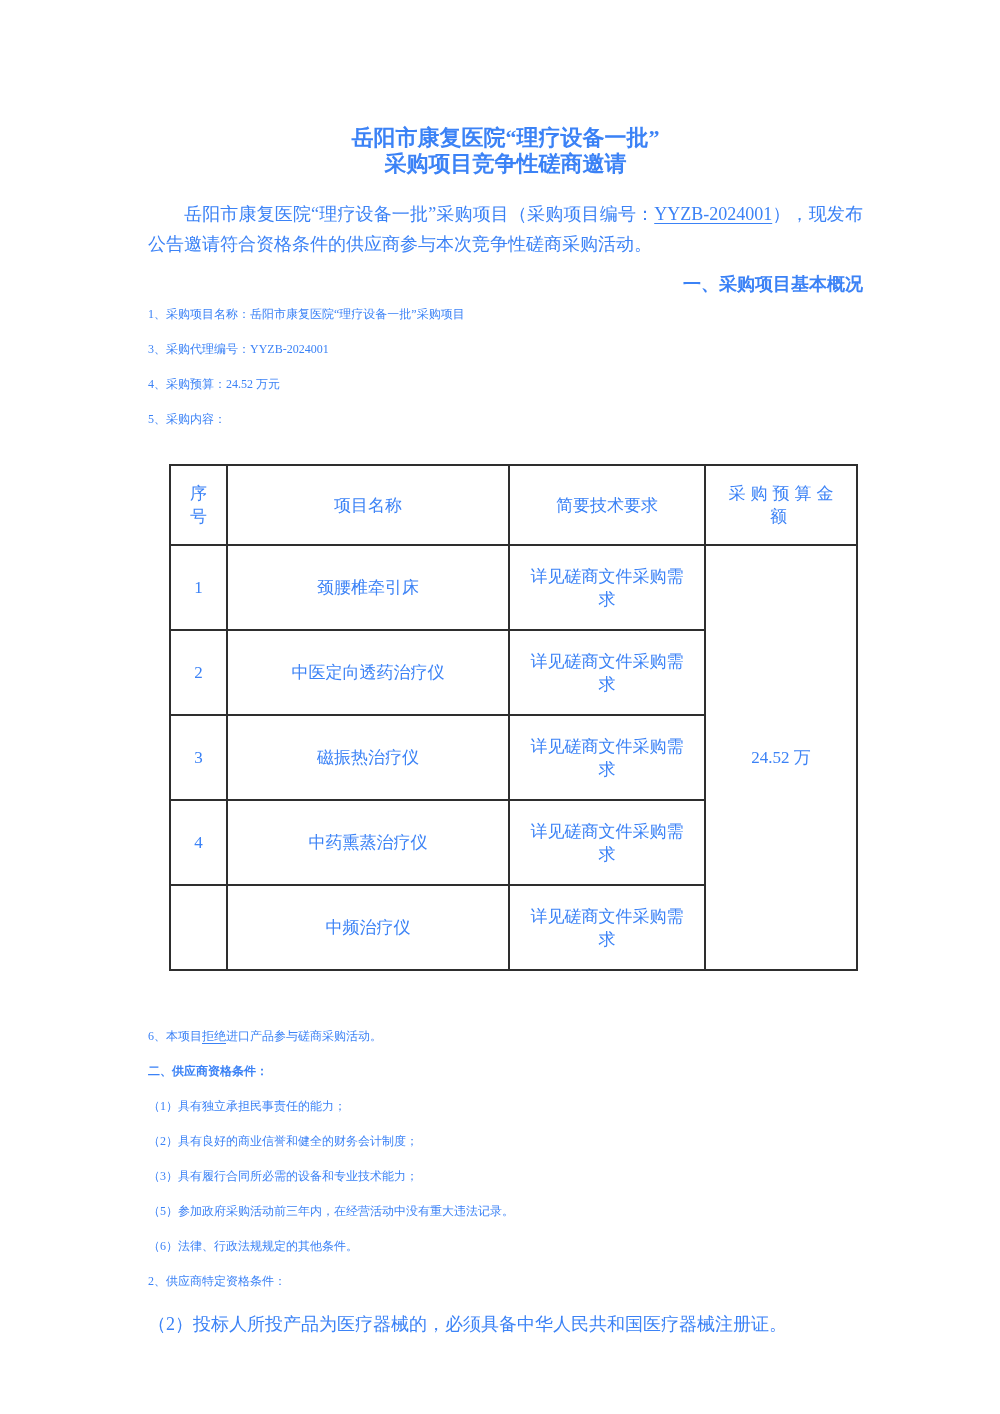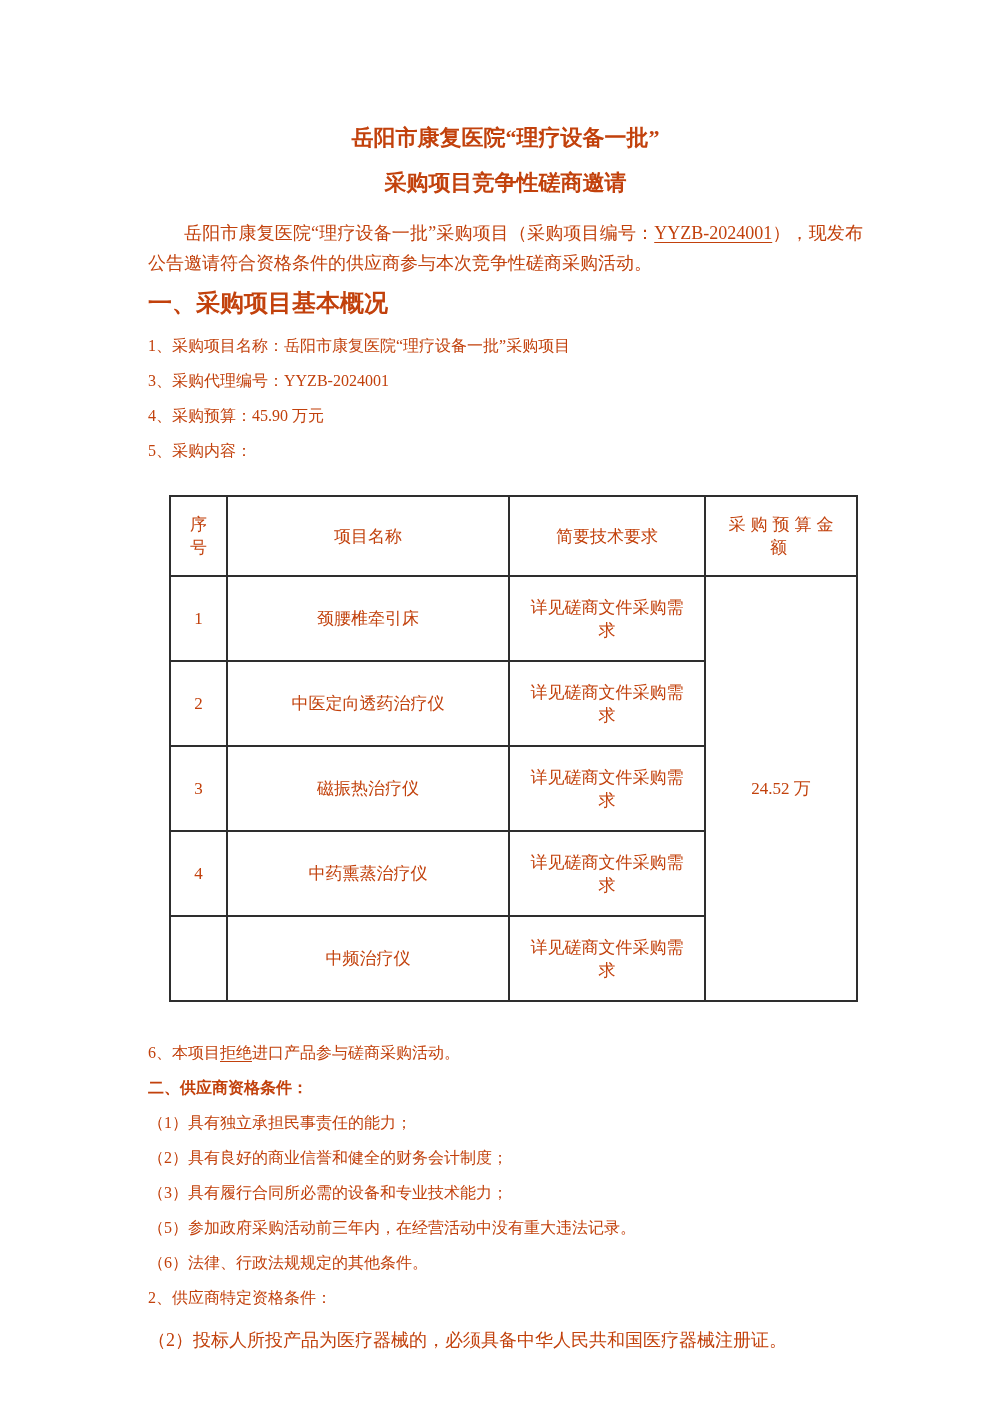--- a/index.html
+++ b/index.html
@@ -5,47 +5,48 @@
   html,body { margin:0; padding:0; background:#ffffff; }
   .page {
     position: relative;
     width: 1000px;
     height: 1414px;
     margin: 0 auto;
     background: #ffffff;
     box-sizing: border-box;
     padding: 125px 137px 0 148px;
     font-family: "Liberation Serif", "DejaVu Serif", serif;
-    color: #c2410c;
+    color: #3b82f6;
     overflow: hidden;
   }
   .doc-title {
     font-size: 22px;
     font-weight: bold;
     text-align: center;
     line-height: 26px;
     margin: 0;
   }
-  .doc-title.second { margin-top: 19px; }
+  .doc-title.second { }
   .intro {
     font-size: 18px;
     line-height: 30px;
     text-align: justify;
     text-indent: 36px;
     margin: 22px 0 0 0;
   }
   .sec-heading {
-    font-size: 24px;
+    font-size: 18px;
     font-weight: bold;
     line-height: 26px;
-    margin: 12px 0 12px 0;
+    margin: 12px 0 0 0;
+    text-align: right;
   }
   .line-block p {
     margin: 0;
-    font-size: 16px;
+    font-size: 12px;
     line-height: 35px;
     text-align: justify;
   }
   .u { text-decoration: underline; text-underline-offset: 3px; }
   table.proc {
     border-collapse: collapse;
     table-layout: fixed;
     width: 687px;
     margin: 27px 0 0 21px;
     font-size: 17px;
@@ -54,21 +55,21 @@
     border: 2px solid #2e2e2e;
     font-weight: normal;
     text-align: center;
     vertical-align: middle;
     padding: 16px;
     overflow: hidden;
   }
   table.proc thead th { height: 40px; }
   table.proc tbody td { height: 51px; }
   th.ls { letter-spacing: 5px; text-indent: 5px; }
-  .after-table { margin-top: 33px; }
+  .after-table { margin-top: 48px; }
   .spec-item {
     font-size: 18px;
     line-height: 38px;
     text-align: justify;
     margin: 7px 0 0 0;
   }
   .spec-item.last { margin-top: 6px; }
 </style>
 </head>
 <body>
@@ -78,21 +79,21 @@
   <h1 class="doc-title">岳阳市康复医院“理疗设备一批”</h1>
   <h1 class="doc-title second">采购项目竞争性磋商邀请</h1>
 
   <p class="intro"><span>岳阳市康复医院“理疗设备一批”采购项目（采购项目编号：</span><span class="u">YYZB-2024001</span><span>），现发布公告邀请符合资格条件的供应商参与本次竞争性磋商采购活动。</span></p>
 
   <h2 class="sec-heading">一、采购项目基本概况</h2>
 
   <div class="line-block">
     <p>1、采购项目名称：岳阳市康复医院“理疗设备一批”采购项目</p>
     <p>3、采购代理编号：YYZB-2024001</p>
-    <p>4、采购预算：45.90 万元</p>
+    <p>4、采购预算：24.52 万元</p>
     <p>5、采购内容：</p>
   </div>
 
   <table class="proc">
     <colgroup>
       <col style="width:57px">
       <col style="width:282px">
       <col style="width:196px">
       <col style="width:152px">
     </colgroup>

